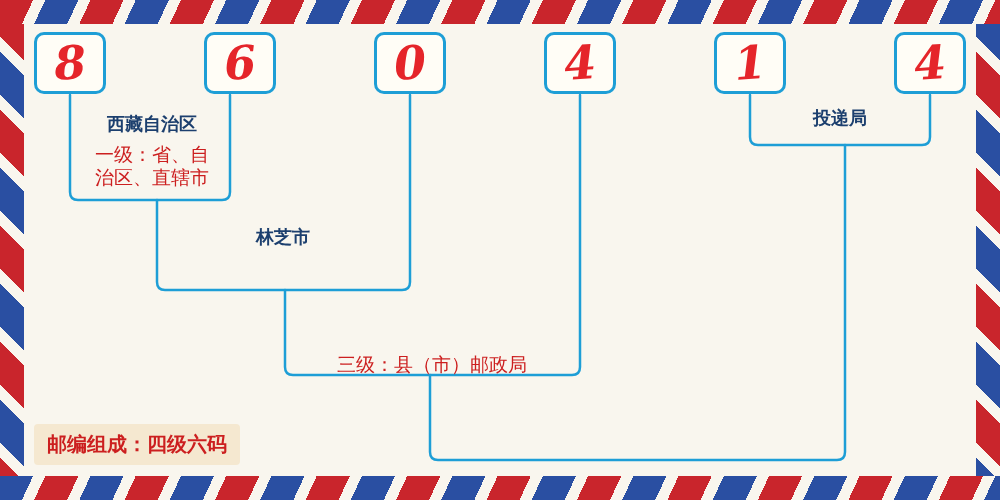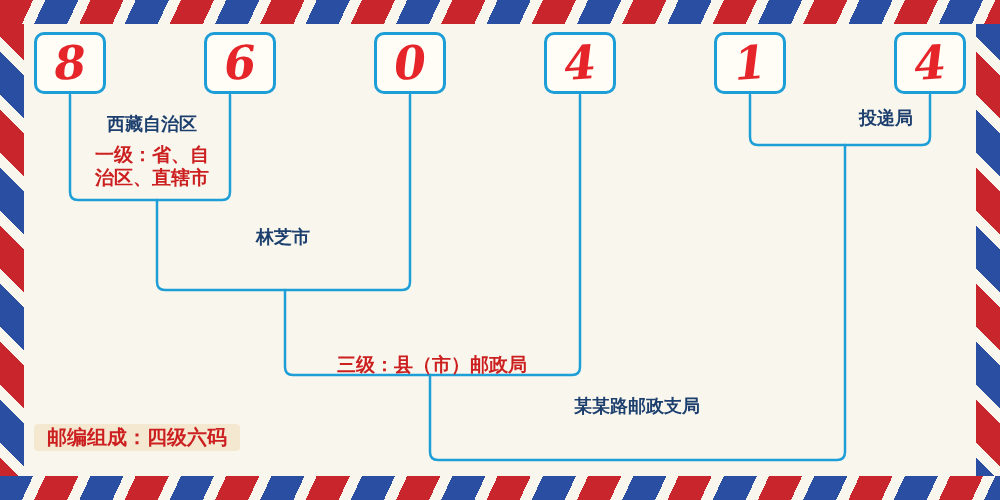--- a/index.html
+++ b/index.html
@@ -31,26 +31,26 @@
   }
   .lines{position:absolute;left:0;top:0;pointer-events:none;}
   .lines path{stroke:#1e9ed6;stroke-width:2.5;fill:none;stroke-linecap:round;}
 
   .lvl-name{
     position:absolute;text-align:center;color:#1c3f6e;
     font-weight:700;font-size:18px;line-height:25px;
   }
   .lvl-desc{
     position:absolute;text-align:center;color:#cc1f1f;
-    font-weight:700;font-size:19px;line-height:23px;
+    font-weight:400;font-size:19px;line-height:23px;
   }
   .note{
     position:absolute;left:34px;top:424px;
     background:#f5e8d0;color:#cc1f1f;font-weight:700;font-size:20px;
-    padding:0 13px;border-radius:4px;white-space:nowrap;
+    padding:7px 13px;border-radius:4px;white-space:nowrap;
   }
 </style>
 </head>
 <body>
 
 <div class="canvas">
 
   <div class="stripe left"></div>
   <div class="stripe right"></div>
   <div class="stripe top"></div>
@@ -86,19 +86,18 @@
   <div class="lvl-name" style="left:72px;top:112px;width:160px">西藏自治区</div>
   <div class="lvl-desc" style="left:77px;top:143px;width:150px">
     <div>一级：省、自</div>
     <div>治区、直辖市</div>
   </div>
 
   <div class="lvl-name" style="left:208px;top:225px;width:150px">林芝市</div>
 
   <div class="lvl-desc" style="left:312px;top:353px;width:240px">三级：县（市）邮政局</div>
 
-  <div class="lvl-name" style="left:527px;top:394px;width:220px">某某路邮政支局</div>
 
-  <div class="lvl-name" style="left:816px;top:106px;width:140px">投递局</div>
+  <div class="lvl-name" style="left:770px;top:106px;width:140px">投递局</div>
 
   <div class="note">邮编组成：四级六码</div>
 
 </div>
 
 </body></html>

